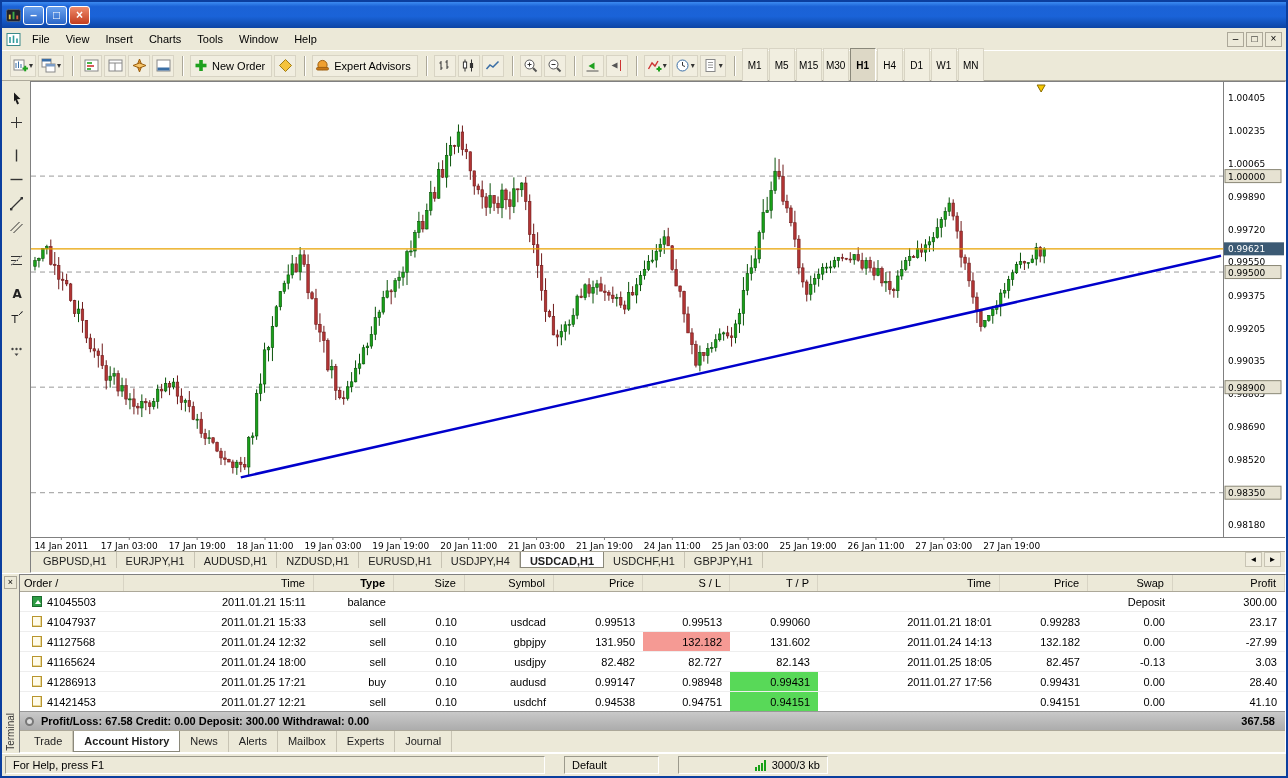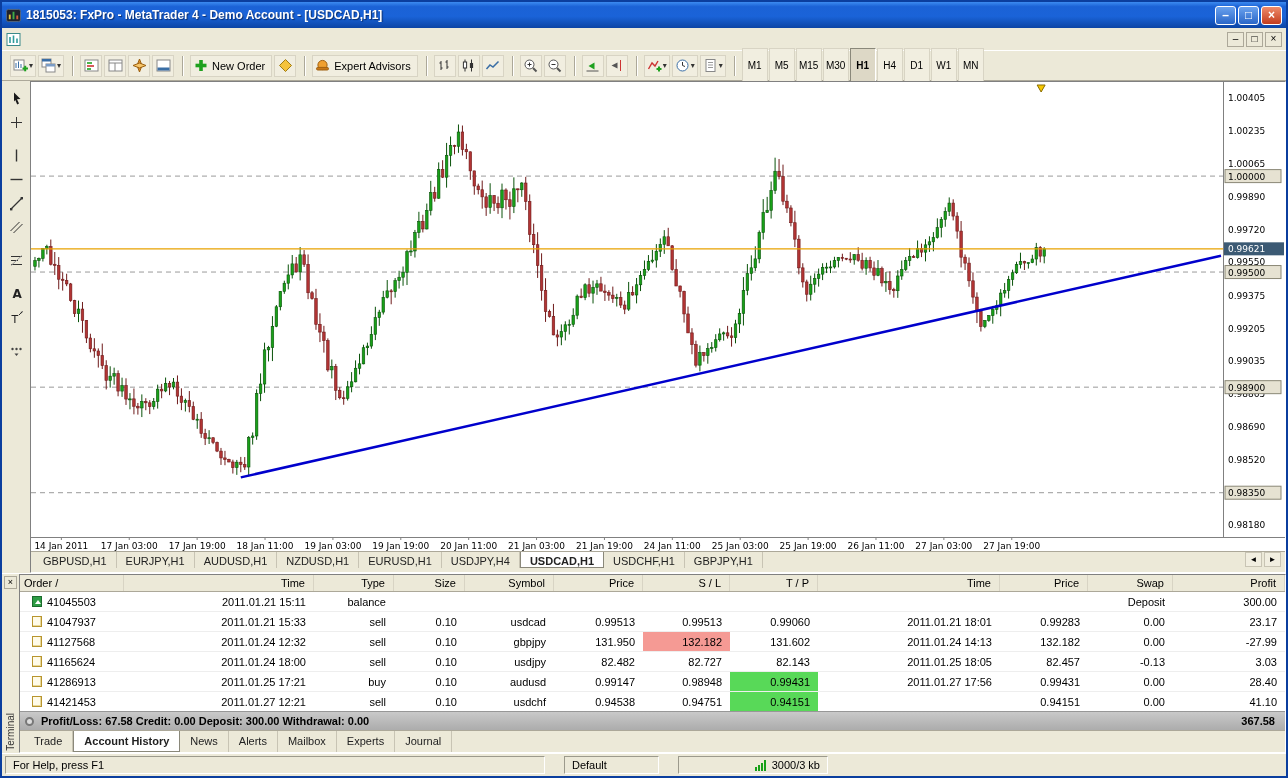--- a/index.html
+++ b/index.html
@@ -73,37 +73,45 @@
 
   <div class="titlebar">
     <span style="display:flex">
       <svg class="ic" viewBox="0 0 16 16">
           <rect x="0.5" y="1.5" width="15" height="13" rx="2" fill="#20222c" stroke="#55687e"></rect>
           <line x1="4" y1="12" x2="4" y2="7" stroke="#e8c53a" stroke-width="2"></line>
           <line x1="8" y1="12" x2="8" y2="4" stroke="#3fae49" stroke-width="2"></line>
           <line x1="12" y1="12" x2="12" y2="8" stroke="#cf5f3e" stroke-width="2"></line>
         </svg>
     </span>
-    <span class="title-text">1815053: FxPro - MetaTrader 4 - Demo Account - [USDCAD,H1]</span>
     <span class="win-btns">
       <span class="wbtn">–</span>
       <span class="wbtn">□</span>
       <span class="wbtn close">×</span>
     </span>
   </div>
 
   <div class="menubar">
     <span style="display:flex;margin-right:3px">
       <svg class="ic" viewBox="0 0 15 15">
           <rect x="1" y="1.5" width="13" height="12" fill="#fff" stroke="#3a8a8a"></rect>
           <line x1="4" y1="11" x2="4" y2="5" stroke="#2e9c9c" stroke-width="1.6"></line>
           <line x1="7.5" y1="11" x2="7.5" y2="3.5" stroke="#2e9c9c" stroke-width="1.6"></line>
           <line x1="11" y1="11" x2="11" y2="6.5" stroke="#2e9c9c" stroke-width="1.6"></line>
         </svg>
     </span>
+    <span id="menu-items" style="display:flex">
+        <span class="menu-item">File</span>
+        <span class="menu-item">View</span>
+        <span class="menu-item">Insert</span>
+        <span class="menu-item">Charts</span>
+        <span class="menu-item">Tools</span>
+        <span class="menu-item">Window</span>
+        <span class="menu-item">Help</span>
+      </span>
     <span class="mdi">
       <span>–</span>
       <span>□</span>
       <span>×</span>
     </span>
   </div>
 
   <div class="toolbar" id="toolbar">
       <span class="tbtn">
         <svg viewBox="0 0 15 15" class="ic">
@@ -930,21 +938,21 @@
 
   <div class="terminal">
     <div class="term-strip">
       <span class="term-close">×</span>
       <span class="term-vlabel">Terminal</span>
     </div>
     <div class="term-main">
       <div class="term-header" id="term-header">
           <div class="th left" style="width: 104px;">Order<span> /</span></div>
           <div class="th" style="width: 190px;">Time</div>
-          <div class="th" style="width: 80px;">Type</div>
+          <div class="th" style="width: 80px; font-weight: bold;">Type</div>
           <div class="th" style="width: 71px;">Size</div>
           <div class="th" style="width: 89px;">Symbol</div>
           <div class="th" style="width: 89px;">Price</div>
           <div class="th" style="width: 87px;">S / L</div>
           <div class="th" style="width: 88px;">T / P</div>
           <div class="th" style="width: 182px;">Time</div>
           <div class="th" style="width: 88px;">Price</div>
           <div class="th" style="width: 85px;">Swap</div>
           <div class="th" style="flex: 1 1 0%;">Profit</div>
         </div>

